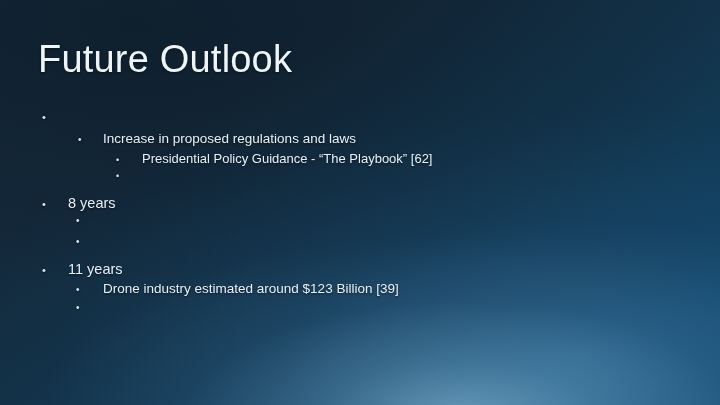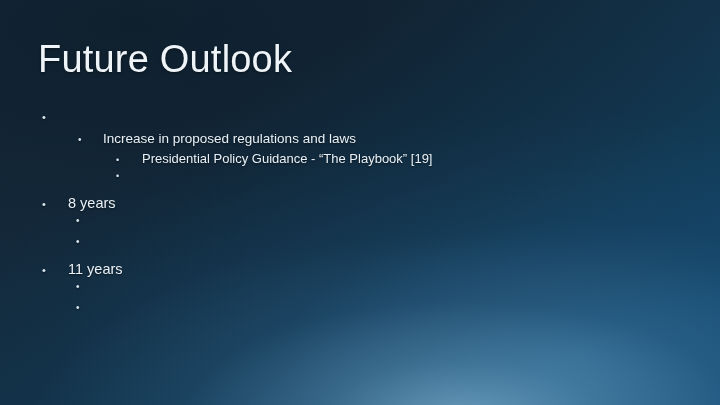--- a/index.html
+++ b/index.html
@@ -108,21 +108,21 @@
       <span class="marker">•</span>
     </div>
 
     <div class="bullet-row lvl2">
       <span class="marker">•</span>
       <span class="btext">Increase in proposed regulations and laws</span>
     </div>
 
     <div class="bullet-row lvl3">
       <span class="marker">•</span>
-      <span class="btext">Presidential Policy Guidance - “The Playbook” [19]</span>
+      <span class="btext">Presidential Policy Guidance - “The Playbook” [62]</span>
     </div>
 
     <div class="bullet-row lvl3">
       <span class="marker">•</span>
     </div>
 
     <div class="gap-sm"></div>
 
     <div class="bullet-row lvl1">
       <span class="marker">•</span>
@@ -139,20 +139,21 @@
 
     <div class="gap-sm"></div>
 
     <div class="bullet-row lvl1">
       <span class="marker">•</span>
       <span class="btext">11 years</span>
     </div>
 
     <div class="bullet-row lvl2s">
       <span class="marker">•</span>
+      <span class="btext">Drone industry estimated around $123 Billion [39]</span>
     </div>
 
     <div class="bullet-row lvl2s">
       <span class="marker">•</span>
     </div>
 
   </div>
 
   <div class="page-number">14</div>
 

